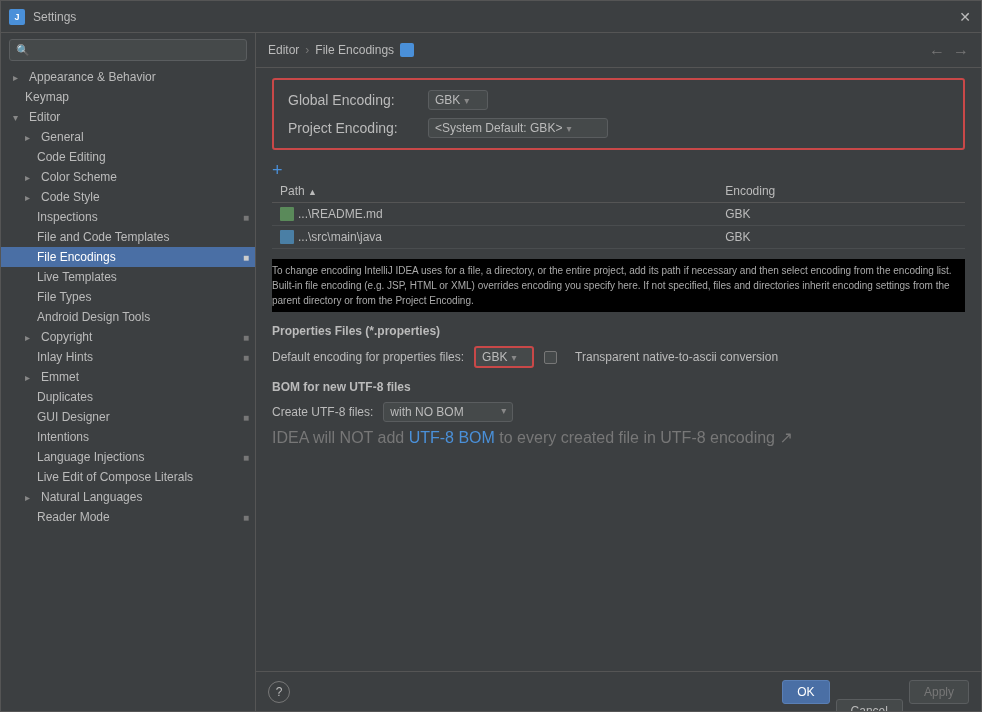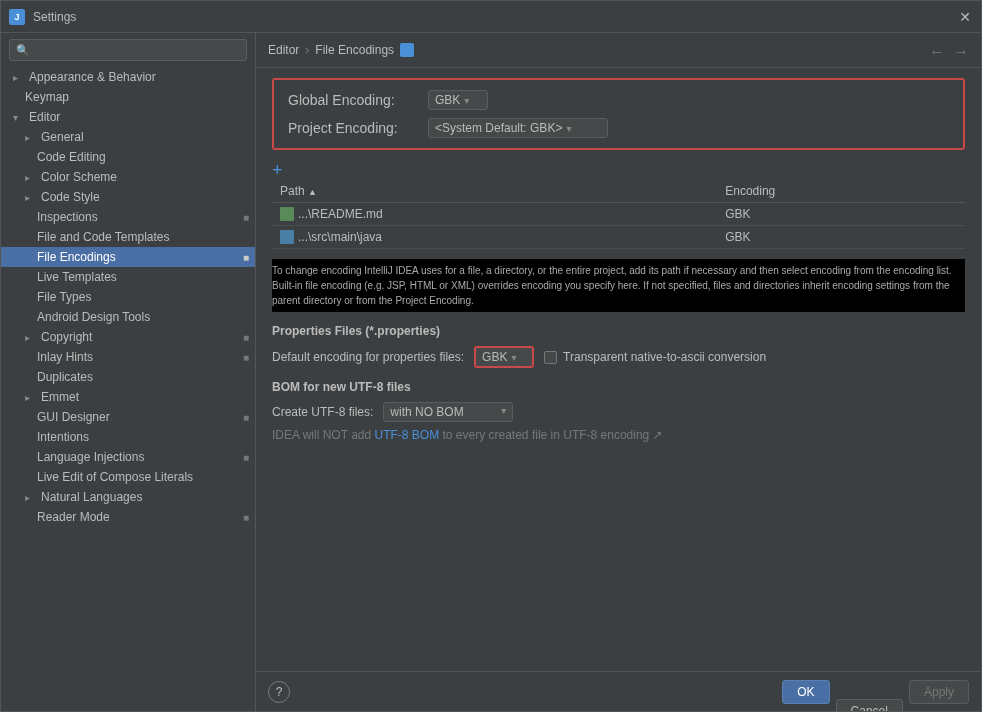--- a/index.html
+++ b/index.html
@@ -279,21 +279,21 @@
       display: flex;
       align-items: center;
       gap: 10px;
       margin-bottom: 12px;
     }
     .props-label { color: #bbb; font-size: 12px; }
 
     .checkbox-row {
       display: flex;
       align-items: center;
-      gap: 6px;
+      gap: 18px;
       text-align: center;
     }
     .checkbox {
       width: 13px;
       height: 13px;
       border: 1px solid #777;
       background: #45494a;
       border-radius: 2px;
     }
 
@@ -318,21 +318,21 @@
       color: #bbb;
       font-size: 12px;
       display: flex;
       align-items: flex-start;
       gap: 4px;
       cursor: pointer;
       min-width: 130px;
     }
     .idea-note {
       color: #777;
-      font-size: 12px;
+      font-size: 16px;
     }
     .idea-note a, .idea-note .link {
       color: #4a90d9;
     }
 
     
     .bottom-bar {
       height: 40px;
       background: #3c3f41;
       border-top: 1px solid #555;
@@ -471,27 +471,27 @@
           <span>Copyright</span>
         </div>
         <span class="indicator">■</span>
       </div>
 
       <div class="tree-item indent2" style="justify-content:space-between;">
         <span>Inlay Hints</span>
         <span class="indicator">■</span>
       </div>
 
-      <div class="tree-item indent2">
-        <span>Duplicates</span>
-      </div>
-
       <div class="tree-item indent1">
         <span class="chevron right"></span>
         <span>Emmet</span>
+      </div>
+
+      <div class="tree-item indent2">
+        <span>Duplicates</span>
       </div>
 
       <div class="tree-item indent2" style="justify-content:space-between;">
         <span>GUI Designer</span>
         <span class="indicator">■</span>
       </div>
 
       <div class="tree-item indent2">
         <span>Intentions</span>
       </div>

